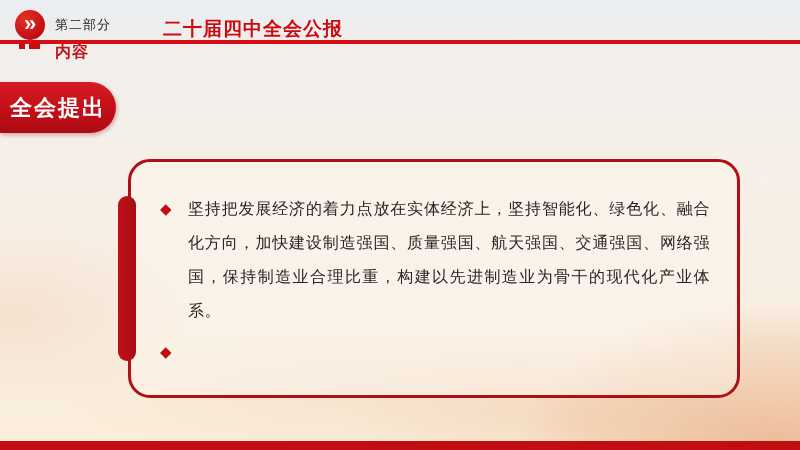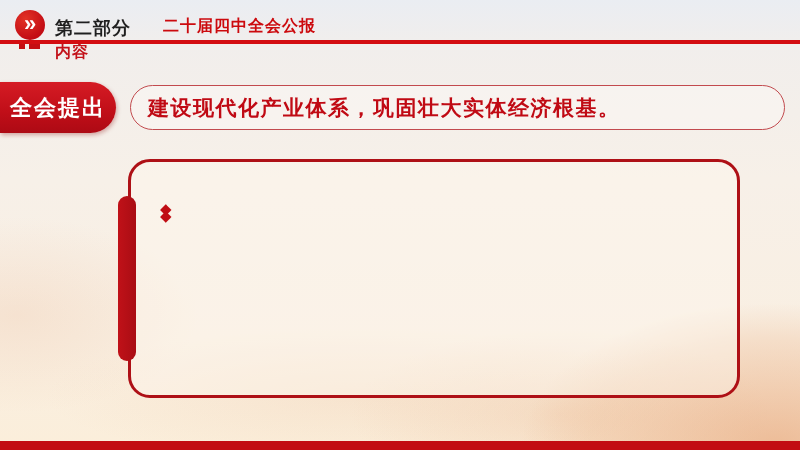--- a/index.html
+++ b/index.html
@@ -19,25 +19,25 @@
   }
   
   .chevron-badge{
     position:absolute;left:15px;top:10px;width:30px;height:30px;border-radius:50%;
     background:radial-gradient(circle at 35% 30%, #e23226, #c30d14 70%);
     color:#fff;display:flex;align-items:center;justify-content:center;
     font-weight:bold;font-size:22px;line-height:1;padding-bottom:2px;box-sizing:border-box;
   }
   .part-label{
     position:absolute;left:55px;top:16px;
-    font-size:18px;font-weight:bold;color:#1f1f1f;letter-spacing:1px;
+    font-size:13px;font-weight:normal;color:#1f1f1f;letter-spacing:1px;
   }
   .header-title{
     position:absolute;left:163px;top:16px;
-    font-size:16px;font-weight:bold;color:#cc0a0e;letter-spacing:1px;
+    font-size:19px;font-weight:bold;color:#cc0a0e;letter-spacing:1px;
   }
   .header-rule{
     position:absolute;left:0;top:40px;width:800px;height:4px;background:#d30d11;
   }
   .tick{position:absolute;background:#c50d12;}
   .tick-1{left:19px;top:44px;width:6px;height:5px;}
   .tick-2{left:29px;top:44px;width:11px;height:5px;}
   .header-subtitle{
     position:absolute;left:55px;top:42px;
     font-size:16px;font-weight:bold;color:#c3121a;letter-spacing:1px;text-align:right;
@@ -94,30 +94,28 @@
 
   <div class="chevron-badge">»</div>
   <div class="part-label">第二部分</div>
   <div class="header-title">二十届四中全会公报</div>
   <div class="header-rule"></div>
   <div class="tick tick-1"></div>
   <div class="tick tick-2"></div>
   <div class="header-subtitle">内容</div>
 
   <div class="section-label">全会提出</div>
-  <div class="headline-pill">
-    <span>建设现代化产业体系，巩固壮大实体经济根基。</span>
-  </div>
 
   <div class="content-box"></div>
   <div class="accent-bar"></div>
 
   <div class="bullet-list">
     <div class="bullet">
       <span class="diamond">◆</span>
+      <span>坚持把发展经济的着力点放在实体经济上，坚持智能化、绿色化、融合化方向，加快建设制造强国、质量强国、航天强国、交通强国、网络强国，保持制造业合理比重，构建以先进制造业为骨干的现代化产业体系。</span>
     </div>
     <div class="bullet">
       <span class="diamond">◆</span>
     </div>
   </div>
 
   <div class="footer-bar"></div>
 
 </div>
 

